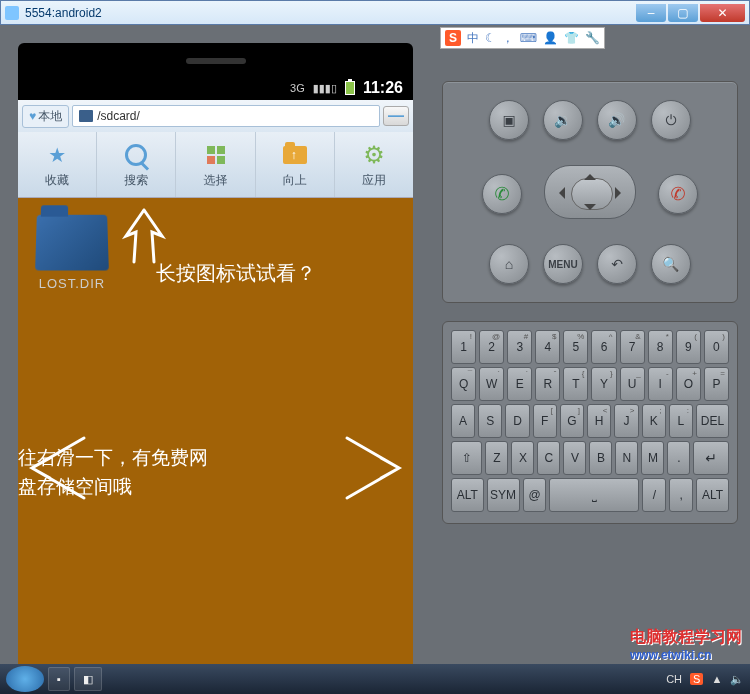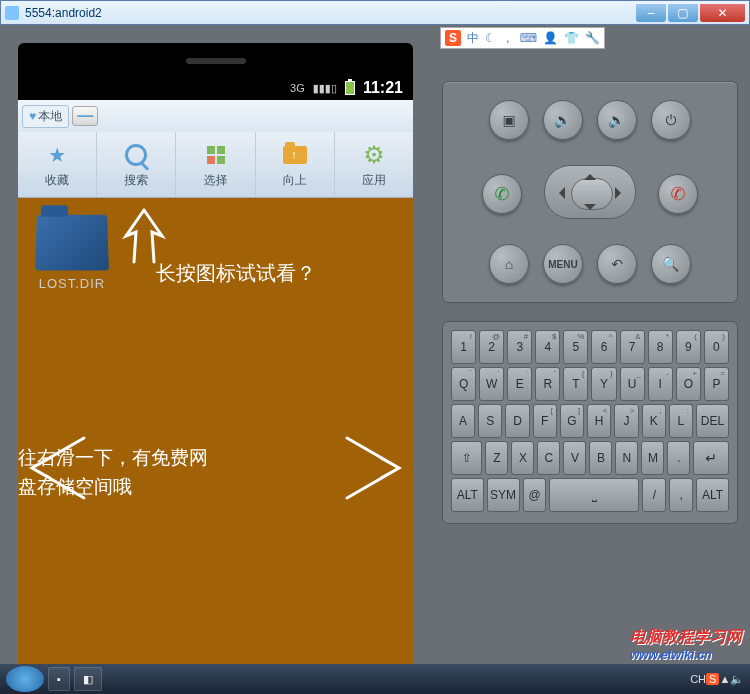--- a/index.html
+++ b/index.html
@@ -105,22 +105,22 @@
 .key-sup { font-size:8px; color:#555; position:absolute; top:1px; right:3px; }
 .key-wide { flex:1.4;text-align:right; }
 .key-space { flex:4; }
 .key-enter { flex:1.6; font-size:14px; }
 
 
 .taskbar { position:absolute; bottom:0; left:0; right:0; height:30px; background:linear-gradient(#3a4a60,#1a2535); display:flex; align-items:center; padding:0 6px; gap:4px; }
 .startbtn { width:38px; height:26px; background:radial-gradient(circle,#5fb0e8,#2a6aa8); border-radius:50%; }
 .tb-task { height:24px; padding:0 8px; background:rgba(255,255,255,0.08); border:1px solid rgba(255,255,255,0.15); border-radius:2px; display:flex; align-items:center; font-size:11px; color:#eee; gap:4px; }
 .tb-spacer { flex:1; }
-.tray { display:flex; align-items:center; gap:0; font-size:11px; color:#ddd; }
-.watermark { position:absolute; right:8px; bottom:32px; font-size:16px; font-weight:bold; color:#e03030; text-shadow:1px 1px 0 #fff;font-style:italic; }
+.tray { display:flex; align-items:center; gap:8px; font-size:11px; color:#ddd; }
+.watermark { position:absolute; right:8px; bottom:32px; font-size:16px; font-weight:bold; color:#e03030; text-shadow:1px 1px 0 #fff; }
 .watermark .sub { color:#3060d0; font-size:12px; display:block; }
 </style>
 </head>
 <body>
 
 <div class="titlebar">
   <div class="titlebar-icon"></div>
   <div class="titlebar-text">5554:android2</div>
   <div class="win-btns">
     <div class="win-btn win-min">–</div>
@@ -143,27 +143,31 @@
 <div class="main">
 
   <div class="phone-col">
     <div class="phone">
       <div class="speaker"></div>
 
       <div class="statusbar">
         <span class="stat-icon">3G</span>
         <span class="stat-icon">▮▮▮▯</span>
         <span class="stat-batt"></span>
-        <span class="stat-time">11:21</span>
+        <span class="stat-time">11:26</span>
       </div>
 
       <div class="addrbar">
         <div class="addr-home">
           <span class="addr-heart">♥</span>
           <span>本地</span>
+        </div>
+        <div class="addr-path">
+          <span class="addr-sd"></span>
+          <span>/sdcard/</span>
         </div>
         <div class="addr-min">—</div>
       </div>
 
       <div class="toolbar">
         <div class="tb-item">
           <div class="tb-ico star">★</div>
           <span>收藏</span>
         </div>
         <div class="tb-item">

